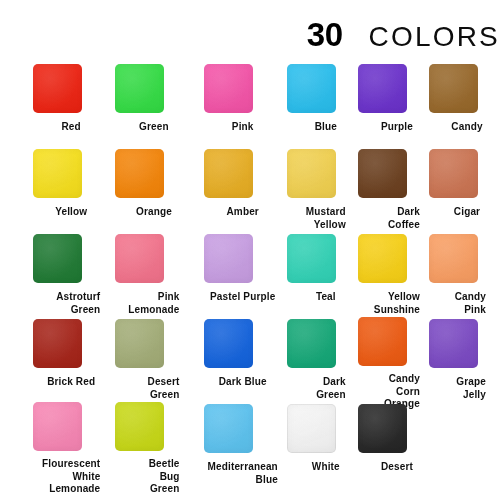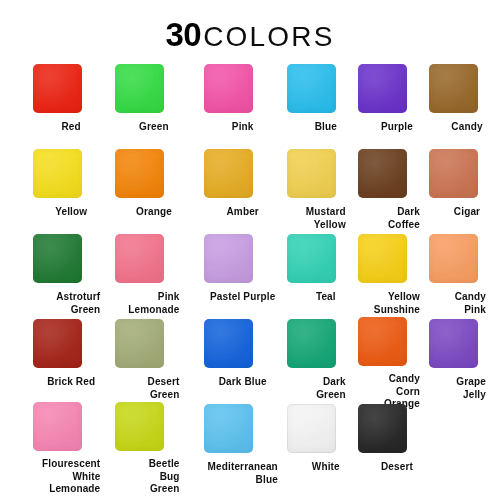--- a/index.html
+++ b/index.html
@@ -21,21 +21,21 @@
     height: 500px;
     background: #ffffff;
     box-sizing: border-box;
   }
 
   
   .title-bar {
     height: 62px;
     display: flex;
     align-items: center;
-    justify-content: center;
+    justify-content: flex-end;
     padding-top: 6px;
     box-sizing: border-box;
   }
   .title {
     display: flex;
     align-items: baseline;
     justify-content: center;
     white-space: nowrap;
   }
   .title-count {
@@ -46,21 +46,21 @@
     color: #000000;
     line-height: 1;
   }
   .title-word {
     font-family: "Liberation Sans", sans-serif;
     font-size: 28px;
     font-weight: 300;
     letter-spacing: 2.2px;
     color: #0d0d0d;
     line-height: 1;
-    margin-left: 2px;
+    margin-left: 26px;
   }
 
   
   .grid {
     display: grid;
     grid-template-columns: repeat(6, 1fr);
     grid-auto-rows: 85px;
     column-gap: 0px;
     row-gap: 0px;
     padding: 0 14px;

